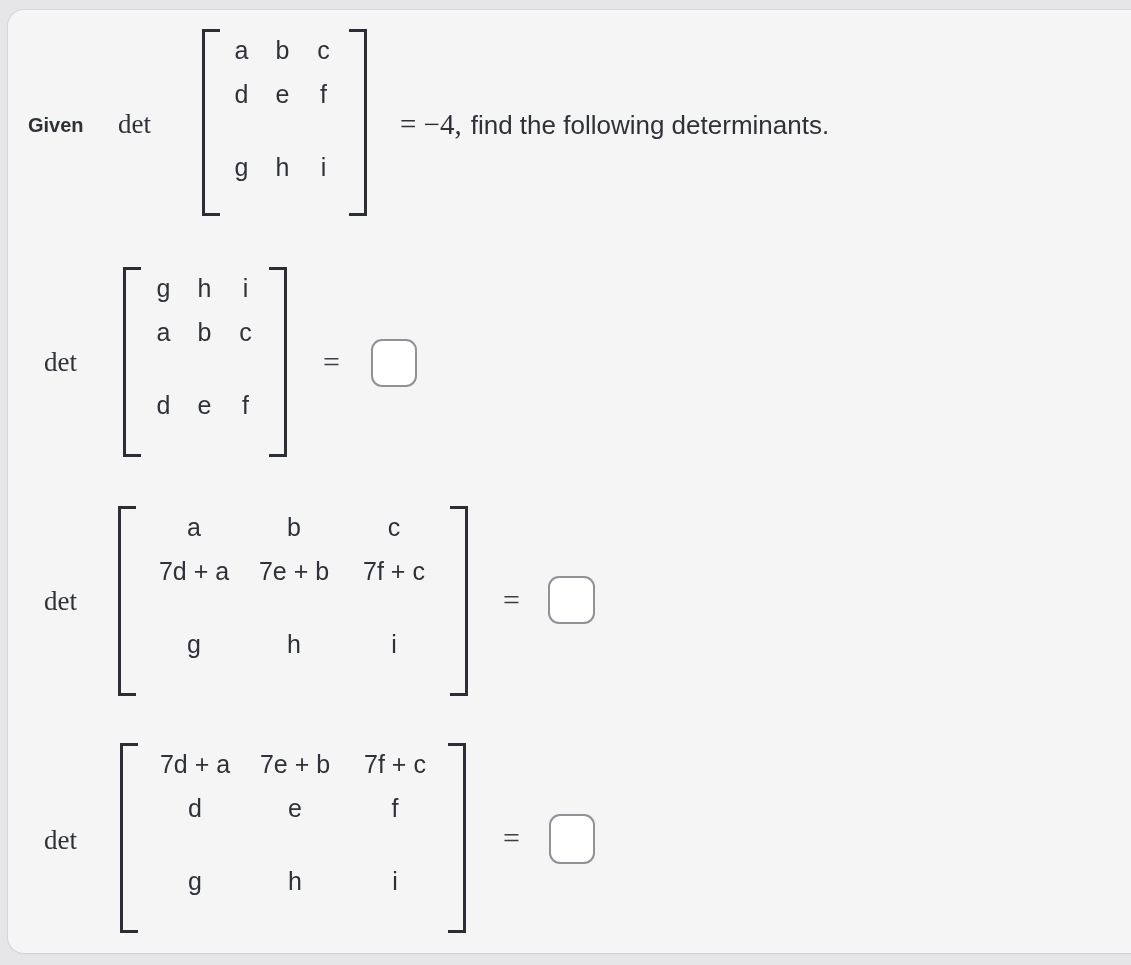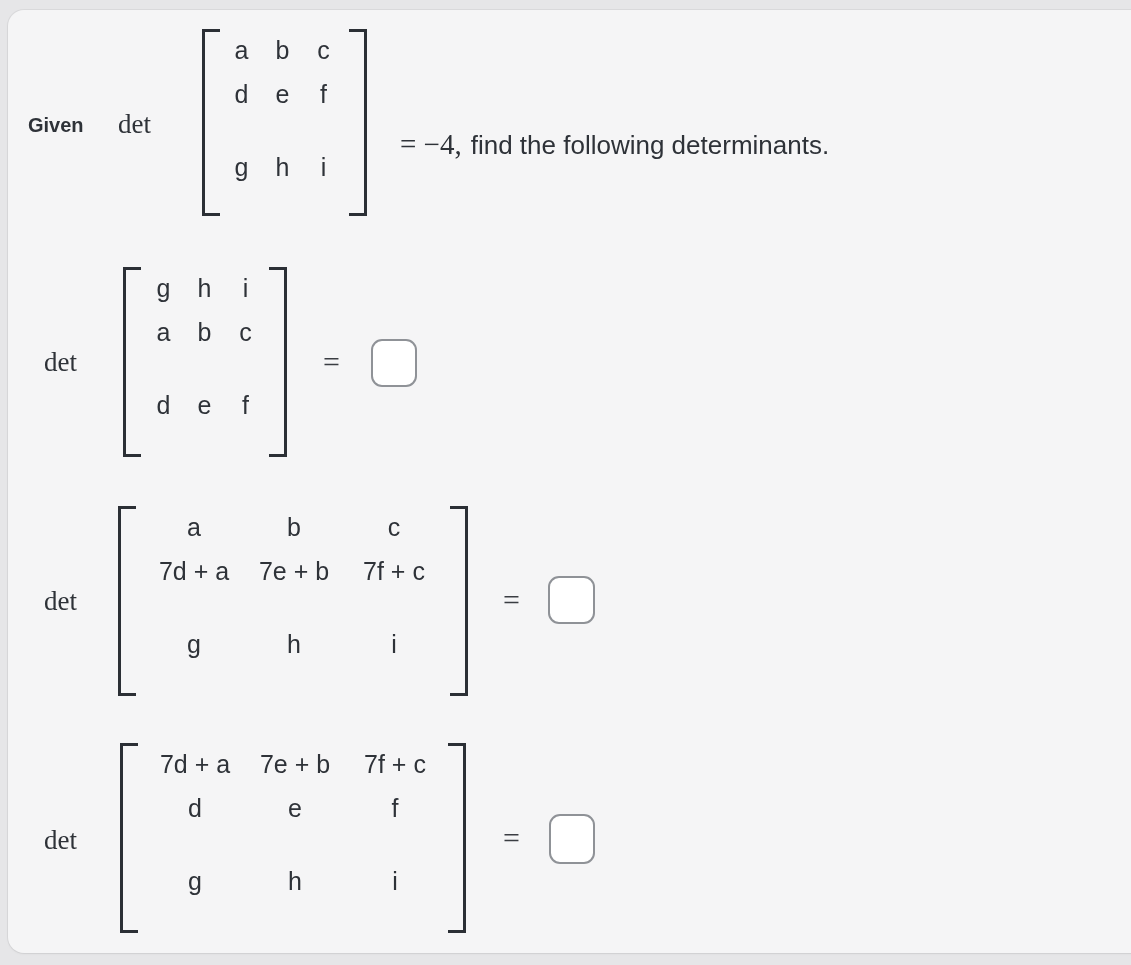--- a/index.html
+++ b/index.html
@@ -71,21 +71,21 @@
     <div class="mspacer"></div>
     <div class="mrow">
       <span class="mcell">g</span>
       <span class="mcell">h</span>
       <span class="mcell">i</span>
     </div>
   </div>
   <div class="bracket right"></div>
 </div>
 
-<div class="abs given-line" style="left:400px;top:105px;margin-top:20px;">
+<div class="abs given-line" style="left:400px;top:105px;">
   <span class="math">= −4,</span><span class="tail">find the following determinants.</span>
 </div>
 
 <span class="abs det" style="left:44px;top:347px;">det</span>
 
 <div class="matrix m-n2" style="left:123px;top:267px;width:164px;height:190px;">
   <div class="bracket left"></div>
   <div class="mgrid">
     <div class="mrow">
       <span class="mcell">g</span>

